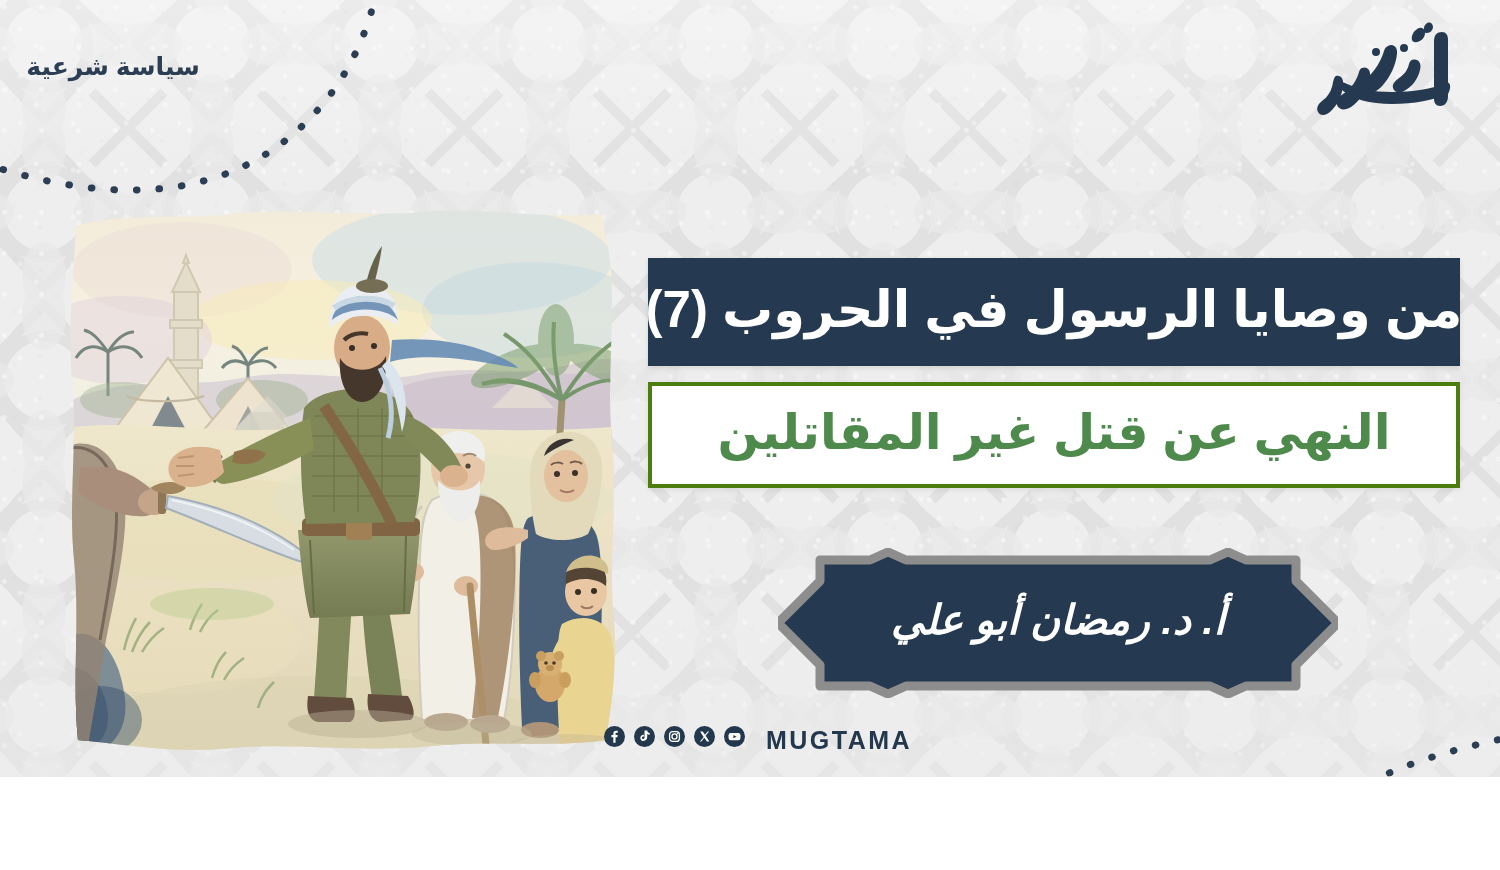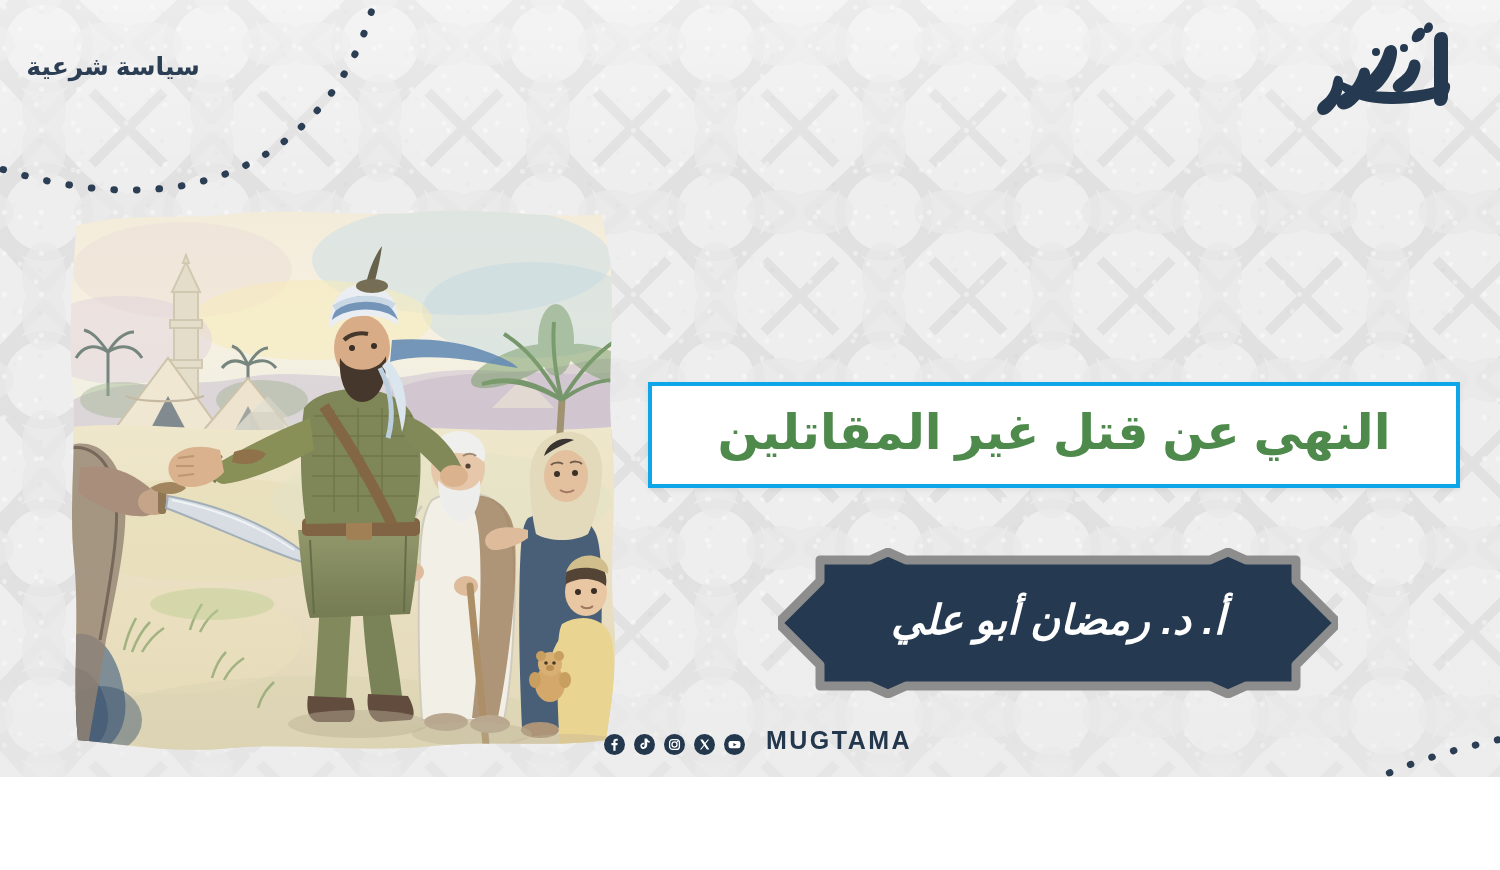--- a/index.html
+++ b/index.html
@@ -116,21 +116,21 @@
     padding-bottom: 5px;
   }
 
   .subtitle-box {
     position: absolute;
     left: 648px;
     top: 382px;
     width: 812px;
     height: 106px;
     background: #ffffff;
-    border: 4px solid #0ea5e9;
+    border: 4px solid #4d7c0f;
     box-sizing: border-box;
     display: flex;
     align-items: center;
     justify-content: center;
     box-shadow: 0 2px 5px rgba(0,0,0,.07);
   }
   .subtitle-text {
     color: #4e8a4c;
     direction: rtl;
     font-size: 49px;
@@ -171,21 +171,21 @@
     font-style: italic;
   }
 
   
   .footer {
     position: absolute;
     left: 16px;
     right: 0;
     bottom: 22px;
     display: flex;
-    align-items: flex-end;
+    align-items: flex-start;
     justify-content: center;
     gap: 9px;
   }
   .social-icon {
     width: 21px;
     height: 21px;
     display: block;
   }
   .brand-word {
     margin-left: 12px;
@@ -537,20 +537,23 @@
 
         <ellipse cx="296" cy="524" rx="70" ry="14" fill="#b9ae92" opacity=".45"></ellipse>
         <ellipse cx="410" cy="534" rx="60" ry="12" fill="#b9ae92" opacity=".4"></ellipse>
         <ellipse cx="506" cy="546" rx="60" ry="12" fill="#b9ae92" opacity=".35"></ellipse>
 
         <rect x="0" y="0" width="562" height="558" fill="#ffffff" opacity=".05"></rect>
       </g>
     </svg>
   </div>
 
+  <div class="title-box">
+    <span class="title-text">من وصايا الرسول في الحروب (7)</span>
+  </div>
 
   <div class="subtitle-box">
     <span class="subtitle-text">النهي عن قتل غير المقاتلين</span>
   </div>
 
   <div class="author-ribbon">
     <svg viewBox="0 0 560 150" xmlns="http://www.w3.org/2000/svg">
       <path d="M0 75 L42 33 L42 12 L70 12 L92 12 L110 4 L128 12 L432 12 L450 4
                L468 12 L518 12 L518 33 L560 75 L518 117 L518 138 L468 138
                L450 146 L432 138 L128 138 L110 146 L92 138 L42 138 L42 117 Z" fill="#253a50" stroke="#8d8d8d" stroke-width="9" stroke-linejoin="round"></path>

